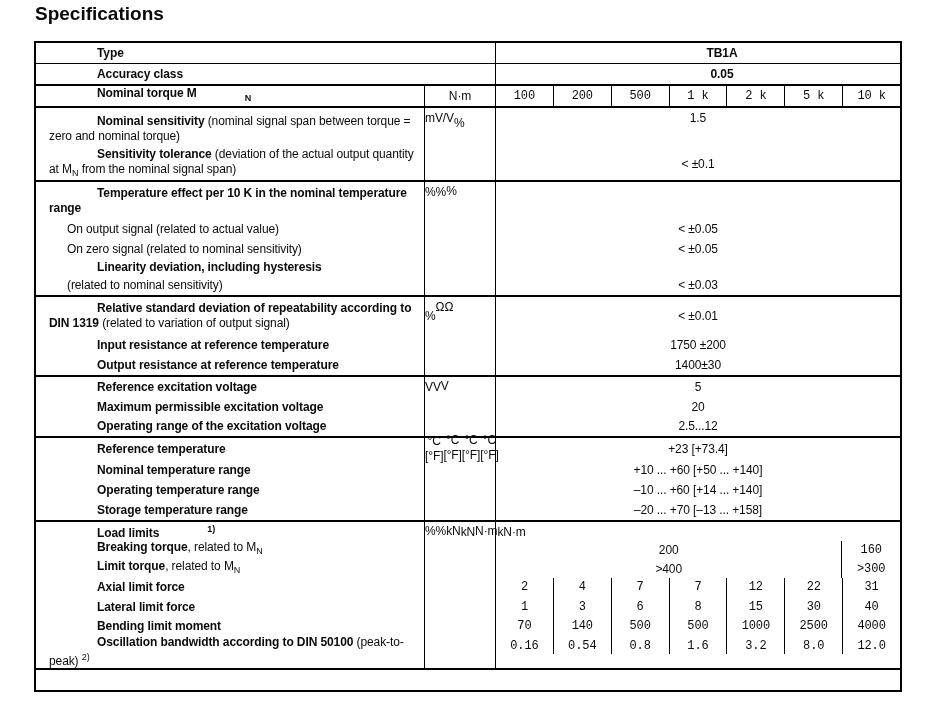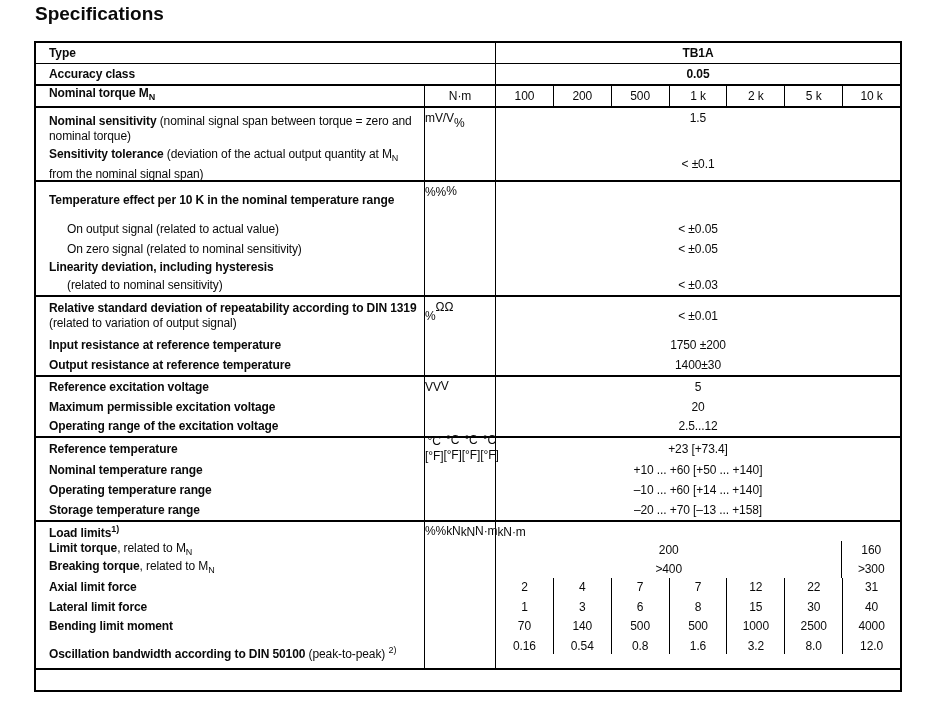--- a/index.html
+++ b/index.html
@@ -4,31 +4,31 @@
 <style>
   html,body{margin:0;padding:0;background:#fff;}
   .page{position:relative;width:942px;height:703px;background:#fff;overflow:hidden;
         font-family:"Liberation Sans",sans-serif;color:#0a0a0a;}
   .title{position:absolute;left:35px;top:3px;font-size:19px;font-weight:700;}
   .tbl{position:absolute;left:34px;top:41px;width:864px;border:2px solid #000;background:#fff;
        font-size:12px;line-height:15px;letter-spacing:-0.1px;}
   .row{display:flex;align-items:stretch;box-sizing:border-box;}
   .bb1{border-bottom:1px solid #000;}
   .bb2{border-bottom:2px solid #000;}
-  .b{font-weight:700;}
+  .b{font-weight:700;margin-left:48px;}
   sub{font-size:9px;letter-spacing:0;}
   sup{font-size:9px;letter-spacing:0;}
   .lbl{flex:1;min-width:0;padding-left:13px;padding-right:2px;display:flex;align-items:center;box-sizing:border-box;}
   .lbl>div{width:100%;}
   .valwide{width:405px;border-left:1px solid #000;box-sizing:border-box;
            display:flex;align-items:center;justify-content:center;text-align:center;}
   .unitc{width:72px;border-left:1px solid #000;border-right:1px solid #000;box-sizing:border-box;
          display:flex;align-items:center;justify-content:center;text-align:center;}
   .vals{width:404px;display:flex;align-items:stretch;box-sizing:border-box;}
-  .c{flex:1;display:flex;align-items:center;justify-content:center;box-sizing:border-box;text-align:center;}
+  .c{flex:1;display:flex;align-items:center;justify-content:center;box-sizing:border-box;text-align:center;font-family:Liberation Mono, monospace;}
   .cspan{flex:6;display:flex;align-items:center;justify-content:center;box-sizing:border-box;text-align:center;}
   .bl{border-left:1px solid #000;}
   
   .group{display:flex;align-items:stretch;box-sizing:border-box;}
   .glcol{flex:1;min-width:0;display:flex;flex-direction:column;box-sizing:border-box;}
   .gucol{width:72px;border-left:1px solid #000;border-right:1px solid #000;box-sizing:border-box;
          display:flex;}
   .gvcol{width:404px;display:flex;flex-direction:column;box-sizing:border-box;}
   .gl{padding-left:13px;padding-right:2px;display:flex;align-items:center;box-sizing:border-box;}
   .gl>div{width:100%;}
@@ -300,28 +300,28 @@
       </div>
     </div>
 
     <div class="group bb2">
       <div class="glcol">
         <div class="gl" style="height:19px">
             <div>
           <span class="b">Load limits</span><sup class="b">1)</sup>
         </div>
           </div>
+        <div class="gl" style="height:18px">
+            <div>
+          <span class="b">Breaking torque</span><span>, related to M</span><sub>N</sub>
+        </div>
+          </div>
         <div class="gl" style="height:19px">
             <div>
           <span class="b">Limit torque</span><span>, related to M</span><sub>N</sub>
-        </div>
-          </div>
-        <div class="gl" style="height:18px">
-            <div>
-          <span class="b">Breaking torque</span><span>, related to M</span><sub>N</sub>
         </div>
           </div>
         <div class="gl" style="height:19px">
             <div><span class="b">Axial limit force</span></div>
           </div>
         <div class="gl" style="height:20px">
             <div><span class="b">Lateral limit force</span></div>
           </div>
         <div class="gl" style="height:19px">
             <div><span class="b">Bending limit moment</span></div>

